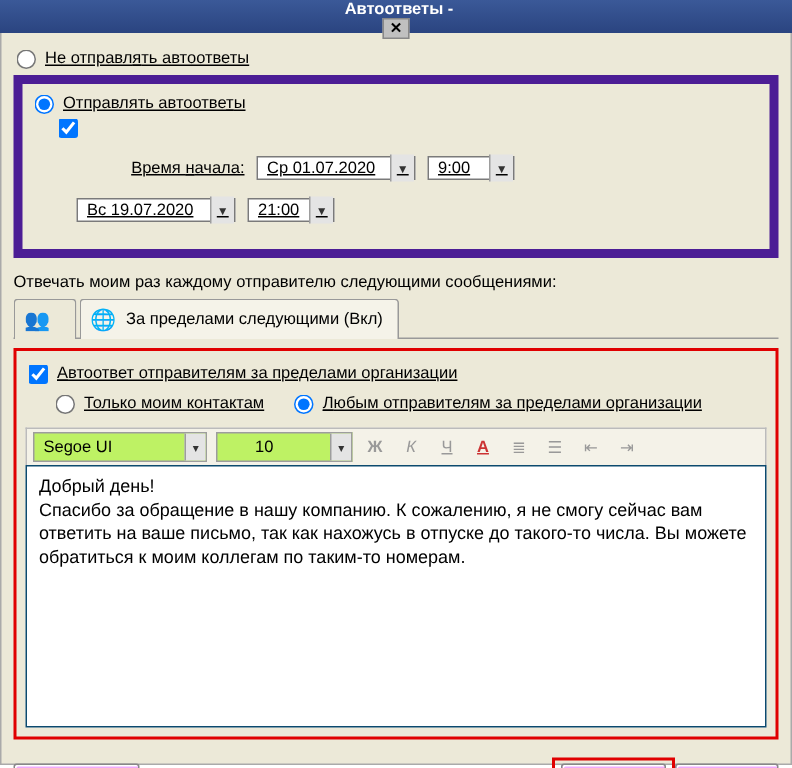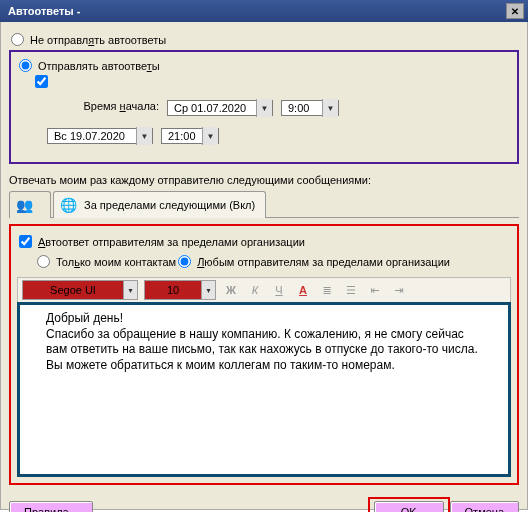--- a/index.html
+++ b/index.html
@@ -12,43 +12,44 @@
     height: 512px;
     overflow: hidden;
   }
   .titlebar {
     height: 22px;
     background: linear-gradient(#3b5998, #2a4480);
     color: #fff;
     display: flex;
     align-items: center;
     padding: 0 4px;
+    flex-direction: column;
   }
   .titlebar .title { flex: 1; font-weight: bold; font-size: 11px; padding-left: 4px; }
   .titlebar .close-btn {
     width: 18px; height: 16px;
     background: #c0c0c0;
     border: 1px solid #888;
     display: flex; align-items: center; justify-content: center;
     font-size: 10px; font-weight: bold; color: #000;
     cursor: pointer;
   }
   .window-body {
     background: #ece9d8;
     padding: 8px 8px 10px 8px;
     height: 488px;
     border: 1px solid #aaa;
     border-top: none;
   }
-  .radio-row, .check-row { display: flex; align-items: flex-end; margin: 3px 0; }
+  .radio-row, .check-row { display: flex; align-items: flex-start; margin: 3px 0; text-decoration: underline; }
   .radio-row input, .check-row input { margin: 0 6px 0 2px; }
-  .red-box { border: 2px solid #4c1d95; padding: 4px 6px 6px 6px; margin-top: 4px; }
+  .red-box { border: 6px solid #4c1d95; padding: 4px 6px 6px 6px; margin-top: 4px; }
   .period-check { margin-left: 16px; }
   .date-grid { margin-left: 30px; }
-  .date-row { display: flex; align-items: flex-start; margin: 12px 0; }
+  .date-row { display: flex; align-items: center; margin: 12px 0; text-decoration: underline; }
   .date-label { width: 120px; text-align: right; padding-right: 8px; }
   .combo {
     display: inline-flex; align-items: center;
     background: #fff; border: 1px solid #7a7a7a;
     height: 16px;
   }
   .combo .val { padding: 0 6px; min-width: 88px; font-size: 11px; }
   .combo .arrow {
     width: 16px; height: 18px;
     background: #e4e4e4;
@@ -74,54 +75,54 @@
   }
   .tab.active { background: #f5f3e9; z-index: 2; }
   .tab .icon {
     width: 18px; height: 18px; margin-right: 6px;
     display: flex; align-items: center; justify-content: center;
     font-size: 14px;
   }
   .tab .icon.user { color: #3b6fb6; }
   .tab .icon.globe { color: #2a7a2a; }
   .red-box2 { border: 2px solid #e00000; padding: 6px 6px 6px 6px; margin-top: 6px; }
-  .sub-radios { display: flex; align-items: center; margin: 4px 0 6px 18px; gap: 0; }
+  .sub-radios { display: flex; align-items: center; margin: 4px 0 6px 18px; gap: 18px; }
   .toolbar {
     display: flex; align-items: center;
     background: #f4f2e8;
     border: 1px solid #bbb;
     border-bottom: none;
     padding: 2px 4px;
     gap: 6px;
   }
   .font-select {
-    background: #b91c1c; border: 1px solid #9d9d9d;
-    height: 20px; display: flex; align-items: center; text-align: center;
+    background: #bef264; border: 1px solid #9d9d9d;
+    height: 20px; display: flex; align-items: center;
   }
   .font-select .val { width: 100px; padding: 0 6px; font-size: 11px; }
-  .font-select.size .val { width: 56px; }
+  .font-select.size .val { width: 56px; margin-left: 19px; }
   .font-select .arrow {
     width: 14px; height: 18px; background: #e4e4e4;
     border-left: 1px solid #9d9d9d;
     display: flex; align-items: center; justify-content: center;
     font-size: 8px; color: #333;
   }
   .tbtn {
     width: 18px; height: 18px;
     display: flex; align-items: center; justify-content: center;
     font-size: 11px; color: #999;
     cursor: default;
   }
   .tbtn.u { text-decoration: underline; }
   .tbtn.a { color: #cc3333; text-decoration: underline; font-weight: bold; }
   .editor {
     background: #fff;
-    border: 3px solid #0c4a6e;
+    border: 1px solid #0c4a6e;
     height: 175px;
-    padding: 6px 26px;
+    padding: 6px 8px;
     font-size: 12px;
     line-height: 1.3;
     overflow: auto;
   }
   .bottom-bar {
     display: flex;
     align-items: center;
     margin-top: 12px;
   }
   .btn {

